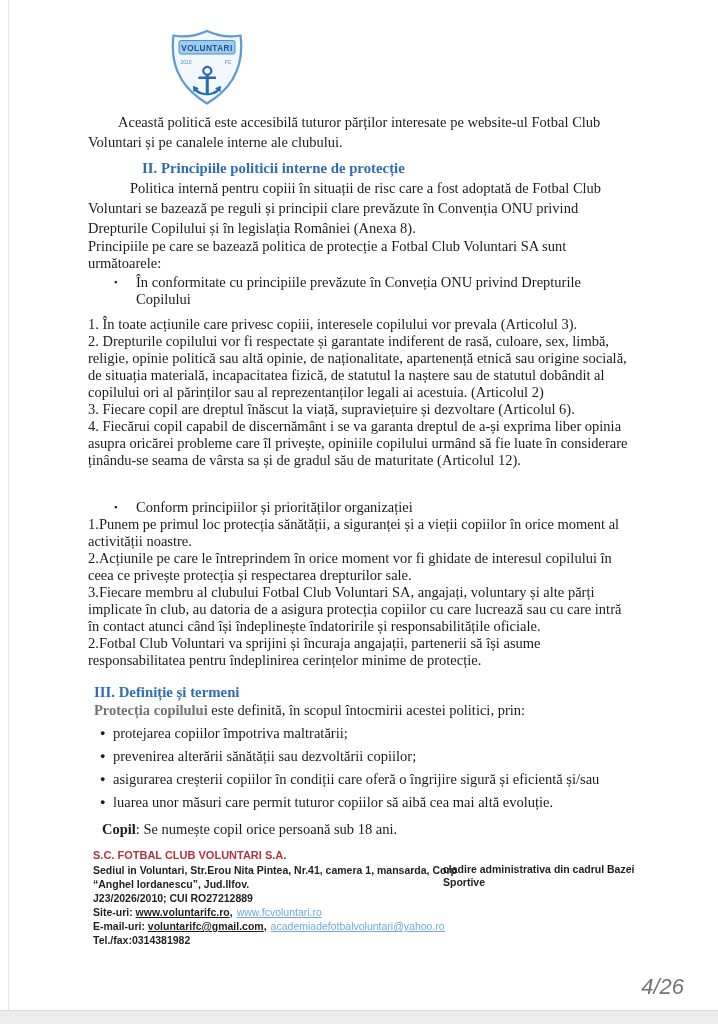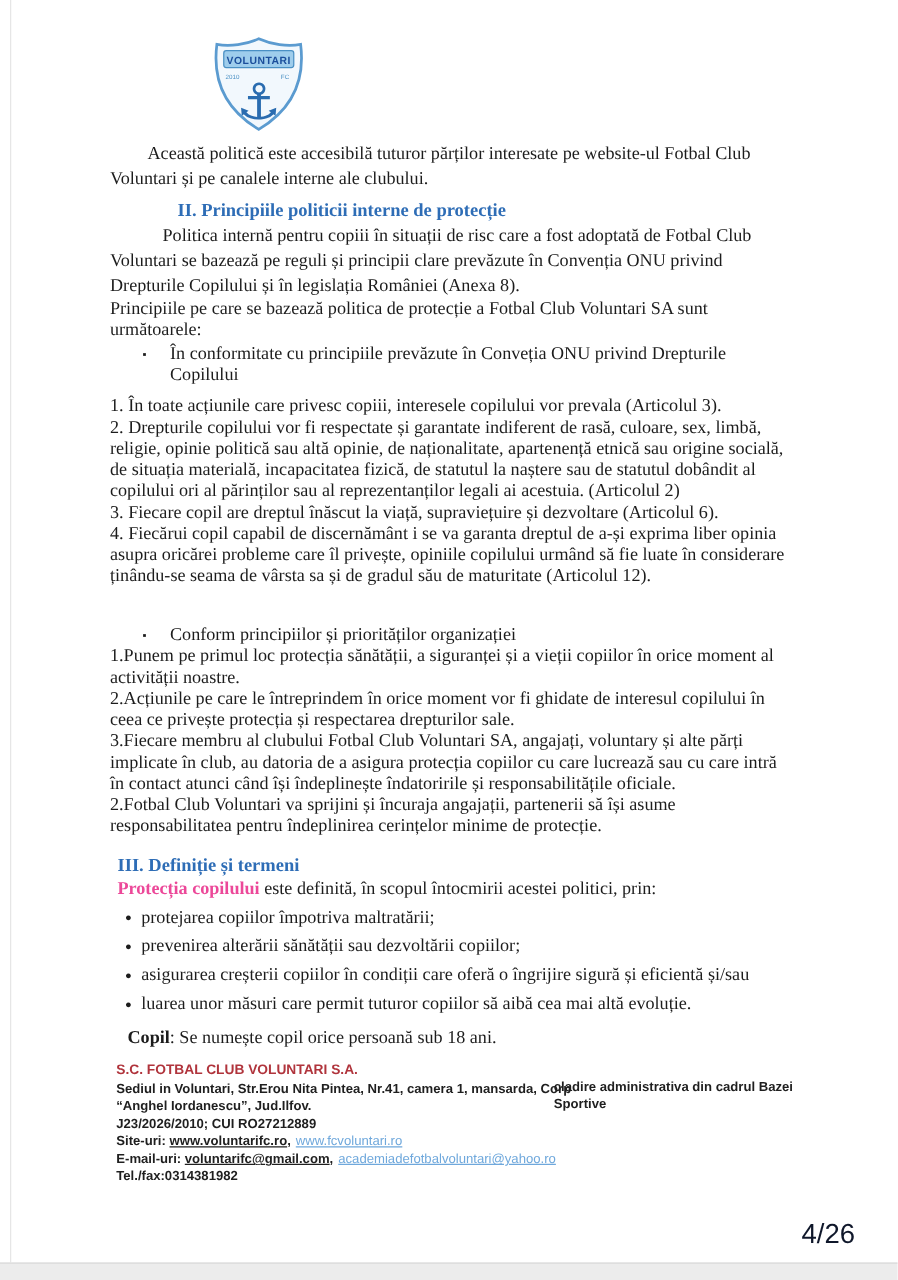--- a/index.html
+++ b/index.html
@@ -20,39 +20,39 @@
   .ans{text-indent:30px;margin-bottom:6px;}
   .sec-h{font-size:14.8px;font-weight:bold;color:#2e6db6;margin:0;padding-left:54px;line-height:20px;}
   .sec-h3{font-size:14.8px;font-weight:bold;color:#2e6db6;margin:14px 0 0;padding-left:6px;line-height:18px;}
   .p-politica{text-indent:42px;}
   .sq-bullet{display:flex;padding-left:26px;margin:2px 0 0;}
   .sq-bullet .marker{width:22px;flex:none;font-size:9px;line-height:17px;}
   .sq-bullet.second{margin-top:30px;}
   .articles{margin-top:8px;}
   .articles p,.commitments p{margin:0;}
   .lead{padding-left:6px;line-height:18px;}
-  .lead .term{font-weight:bold;color:#ec4899;}
+  .lead .term{font-weight:bold;color:#737373;}
   ul.defs{list-style:none;margin:5px 0 0;padding:0 0 0 12px;}
   ul.defs li{display:flex;margin-bottom:5px;font-size:14.5px;line-height:18px;}
   ul.defs .marker{width:13px;flex:none;font-size:9px;line-height:18px;}
   .copil{margin-top:10px;padding-left:14px;}
   .copil .term{font-weight:bold;}
   
   .doc-footer{margin-top:10px;margin-left:5px;position:relative;
     font-family:"Liberation Sans","DejaVu Sans",sans-serif;
     font-size:10.5px;font-weight:bold;color:#1f1f1f;line-height:14px;}
   .doc-footer .company{color:#b0343c;font-size:11px;line-height:15px;}
   .doc-footer a{color:#1f1f1f;}
   .doc-footer .lite{color:#6fa8dc;font-weight:normal;}
   .doc-footer .sep{margin-right:4px;}
   .side-note{position:absolute;left:350px;top:15px;width:230px;line-height:13px;}
   
   .page-indicator{position:absolute;right:34px;top:974px;
     font-family:"Liberation Sans","DejaVu Sans",sans-serif;
-    font-size:22px;color:#0f172a;}
+    font-size:22px;color:#737373;font-style:italic;}
   .bottom-strip{position:absolute;left:0;right:0;bottom:0;height:13px;background:#ececec;border-top:1px solid #d9d9d9;}
 </style>
 </head>
 <body>
 
 <div class="scan-edge-left"></div>
 
 <div class="page-content">
 
   

